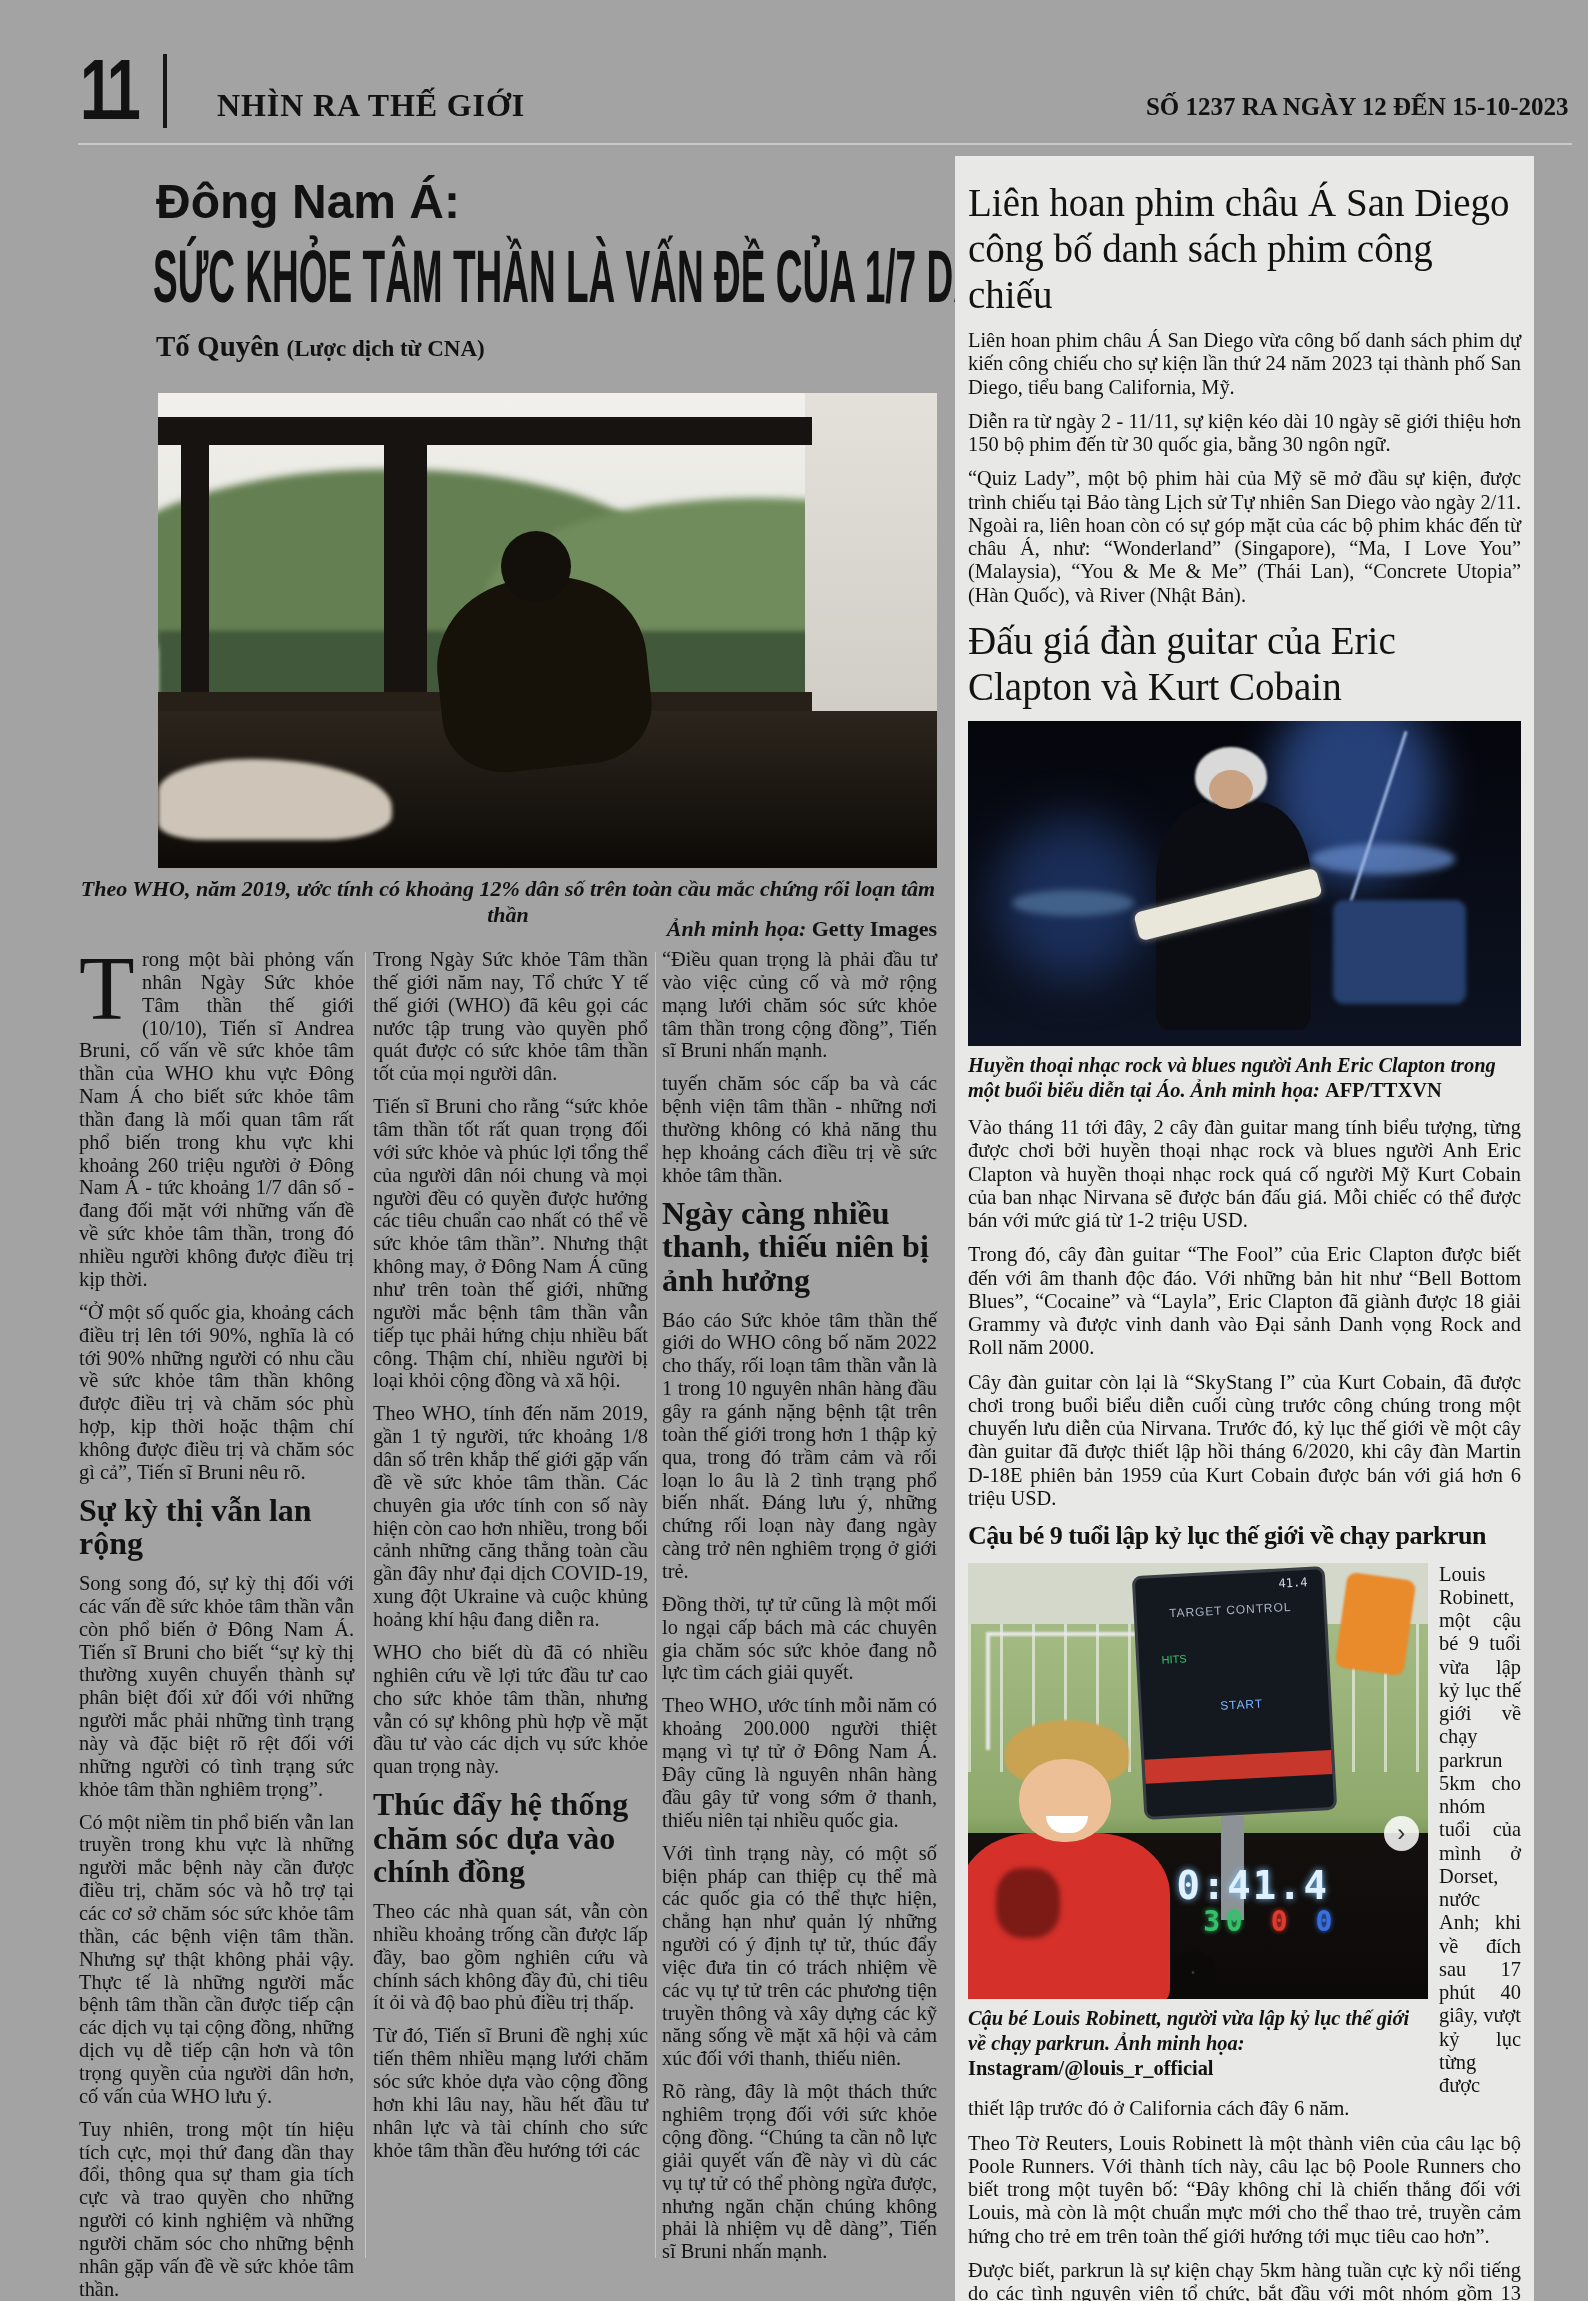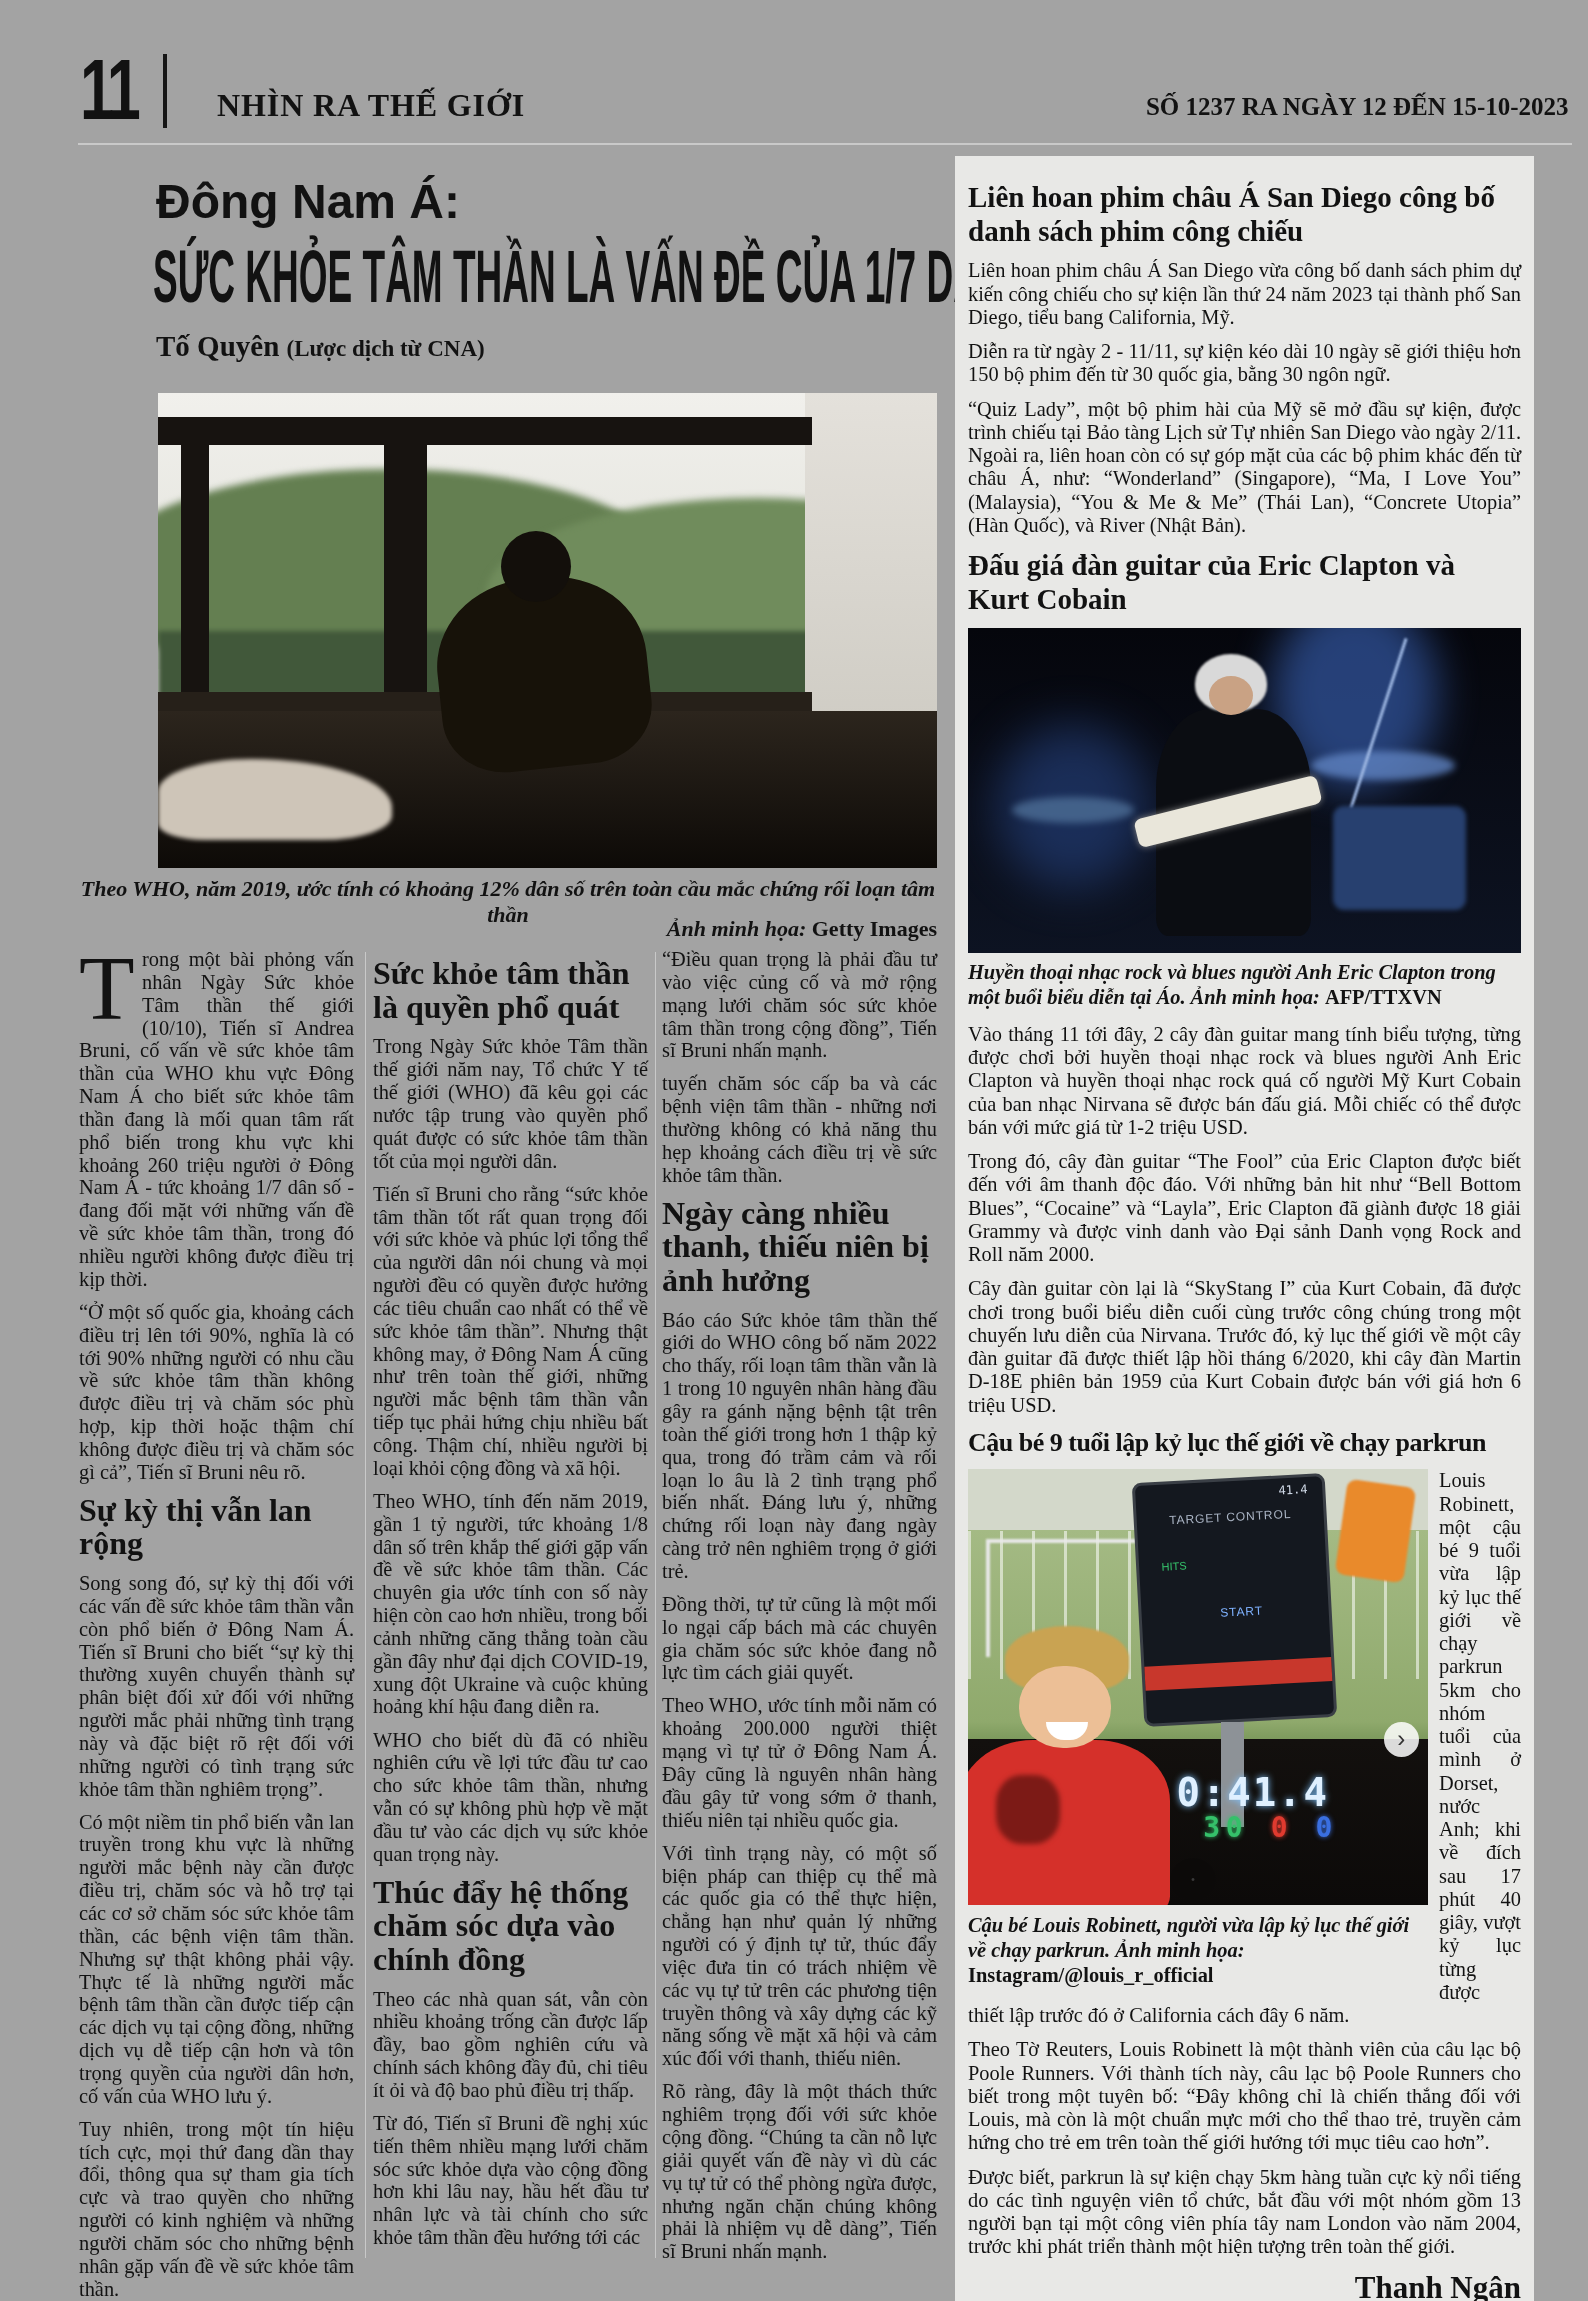--- a/index.html
+++ b/index.html
@@ -53,21 +53,21 @@
   .col3{left:662px;width:275px;}
   .colrule{position:absolute;top:952px;width:0.9px;height:1306px;background:#c9c9c9;}
   .colrule1{left:365px;} .colrule2{left:655px;}
   .body-p{margin:0 0 10.2px 0;}
   .subhead{font-weight:700;font-size:32px;line-height:1.05;text-align:left;margin:9.3px 0 11px;}
   .dropcap{float:left;font-size:91px;line-height:.78;padding:5.6px 7.4px 0 0;}
 
   
   .sidebar{position:absolute;left:955px;top:156px;width:579px;background:#e8e8e6;
     padding:24px 13px 20.4px;box-sizing:border-box;}
-  .sb-head{font-size:29px;font-weight:700;line-height:1.18;margin:0 0 11px;}
+  .sb-head{font-size:39px;font-weight:400;line-height:1.18;margin:0 0 11px;}
   .sb-head-wide{font-size:26px;font-weight:700;letter-spacing:-0.5px;white-space:nowrap;margin:3.7px 0 11px;}
   .sb-p{font-size:20.4px;line-height:1.14;text-align:justify;margin:0 0 11px;}
   .sb-caption{font-size:20.4px;font-style:italic;font-weight:700;line-height:1.22;margin:7.4px 0 13px;text-align:left;}
 
   
   .photo-clapton{position:relative;width:100%;height:325px;overflow:hidden;
     background:linear-gradient(#05060c,#0d1322);margin-top:1.9px;}
   .pc-glow1{position:absolute;left:55%;top:-10%;width:30%;height:60%;background:#2e4f93;border-radius:50%;filter:blur(20.4px);opacity:.8;}
   .pc-glow2{position:absolute;left:5%;top:30%;width:28%;height:50%;background:#223c74;border-radius:50%;filter:blur(24px);opacity:.7;}
   .pc-cymbal1{position:absolute;left:62%;top:38%;width:26%;height:9%;background:#5f83c2;border-radius:50%;filter:blur(3.7px);opacity:.8;}
@@ -159,21 +159,20 @@
     <p class="body-p"><span class="dropcap">T</span><span>rong một bài phỏng vấn nhân Ngày Sức khỏe Tâm thần thế giới (10/10), Tiến sĩ Andrea Bruni, cố vấn về sức khỏe tâm thần của WHO khu vực Đông Nam Á cho biết sức khỏe tâm thần đang là mối quan tâm rất phổ biến trong khu vực khi khoảng 260 triệu người ở Đông Nam Á - tức khoảng 1/7 dân số - đang đối mặt với những vấn đề về sức khỏe tâm thần, trong đó nhiều người không được điều trị kịp thời.</span></p>
     <p class="body-p">“Ở một số quốc gia, khoảng cách điều trị lên tới 90%, nghĩa là có tới 90% những người có nhu cầu về sức khỏe tâm thần không được điều trị và chăm sóc phù hợp, kịp thời hoặc thậm chí không được điều trị và chăm sóc gì cả”, Tiến sĩ Bruni nêu rõ.</p>
     <div class="subhead">Sự kỳ thị vẫn lan rộng</div>
     <p class="body-p">Song song đó, sự kỳ thị đối với các vấn đề sức khỏe tâm thần vẫn còn phổ biến ở Đông Nam Á. Tiến sĩ Bruni cho biết “sự kỳ thị thường xuyên chuyển thành sự phân biệt đối xử đối với những người mắc phải những tình trạng này và đặc biệt rõ rệt đối với những người có tình trạng sức khỏe tâm thần nghiêm trọng”.</p>
     <p class="body-p">Có một niềm tin phổ biến vẫn lan truyền trong khu vực là những người mắc bệnh này cần được điều trị, chăm sóc và hỗ trợ tại các cơ sở chăm sóc sức khỏe tâm thần, các bệnh viện tâm thần. Nhưng sự thật không phải vậy. Thực tế là những người mắc bệnh tâm thần cần được tiếp cận các dịch vụ tại cộng đồng, những dịch vụ dễ tiếp cận hơn và tôn trọng quyền của người dân hơn, cố vấn của WHO lưu ý.</p>
     <p class="body-p">Tuy nhiên, trong một tín hiệu tích cực, mọi thứ đang dần thay đổi, thông qua sự tham gia tích cực và trao quyền cho những người có kinh nghiệm và những người chăm sóc cho những bệnh nhân gặp vấn đề về sức khỏe tâm thần.</p>
   </div>
   <div class="colrule colrule1"></div>
 
   <div class="bodycol col2">
-    <div class="subhead">Sức khỏe tâm thần là quyền phổ quát</div>
     <p class="body-p">Trong Ngày Sức khỏe Tâm thần thế giới năm nay, Tổ chức Y tế thế giới (WHO) đã kêu gọi các nước tập trung vào quyền phổ quát được có sức khỏe tâm thần tốt của mọi người dân.</p>
     <p class="body-p">Tiến sĩ Bruni cho rằng “sức khỏe tâm thần tốt rất quan trọng đối với sức khỏe và phúc lợi tổng thể của người dân nói chung và mọi người đều có quyền được hưởng các tiêu chuẩn cao nhất có thể về sức khỏe tâm thần”. Nhưng thật không may, ở Đông Nam Á cũng như trên toàn thế giới, những người mắc bệnh tâm thần vẫn tiếp tục phải hứng chịu nhiều bất công. Thậm chí, nhiều người bị loại khỏi cộng đồng và xã hội.</p>
     <p class="body-p">Theo WHO, tính đến năm 2019, gần 1 tỷ người, tức khoảng 1/8 dân số trên khắp thế giới gặp vấn đề về sức khỏe tâm thần. Các chuyên gia ước tính con số này hiện còn cao hơn nhiều, trong bối cảnh những căng thẳng toàn cầu gần đây như đại dịch COVID-19, xung đột Ukraine và cuộc khủng hoảng khí hậu đang diễn ra.</p>
     <p class="body-p">WHO cho biết dù đã có nhiều nghiên cứu về lợi tức đầu tư cao cho sức khỏe tâm thần, nhưng vẫn có sự không phù hợp về mặt đầu tư vào các dịch vụ sức khỏe quan trọng này.</p>
     <div class="subhead">Thúc đẩy hệ thống chăm sóc dựa vào chính đồng</div>
     <p class="body-p">Theo các nhà quan sát, vẫn còn nhiều khoảng trống cần được lấp đầy, bao gồm nghiên cứu và chính sách không đầy đủ, chi tiêu ít ỏi và độ bao phủ điều trị thấp.</p>
     <p class="body-p">Từ đó, Tiến sĩ Bruni đề nghị xúc tiến thêm nhiều mạng lưới chăm sóc sức khỏe dựa vào cộng đồng hơn khi lâu nay, hầu hết đầu tư nhân lực và tài chính cho sức khỏe tâm thần đều hướng tới các</p>
   </div>
   <div class="colrule colrule2"></div>
 

